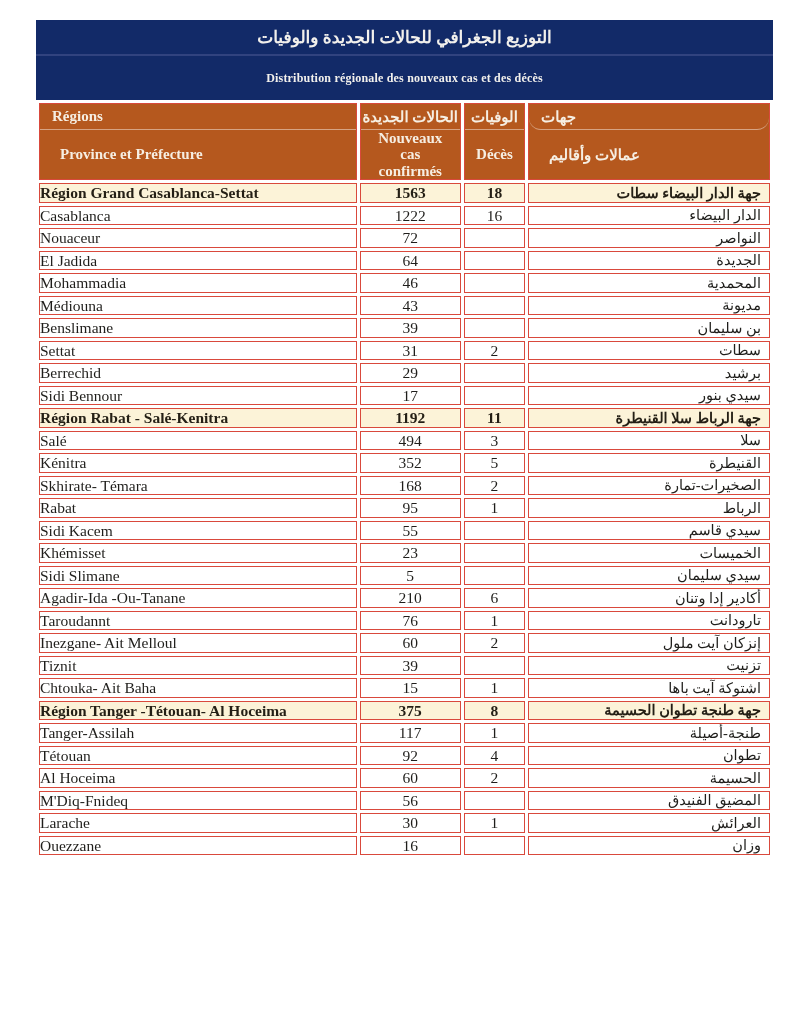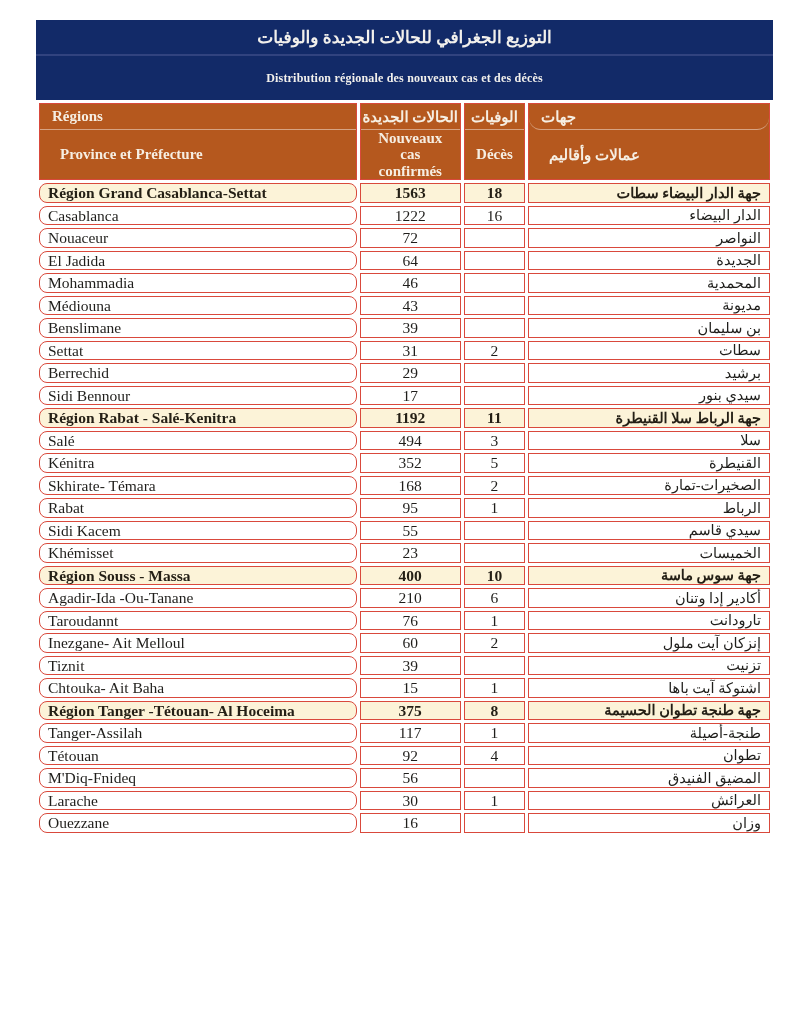--- a/index.html
+++ b/index.html
@@ -65,21 +65,21 @@
     height:49px;display:flex;align-items:center;
     font-weight:bold;font-size:15px;padding:0 20px;
   }
   .align-left{justify-content:flex-start;text-align:left;}
   .align-center{justify-content:center;text-align:center;}
   .align-right{justify-content:flex-end;text-align:right;border-radius:12px;}
   .hdr-bottom.wrap{white-space:normal;line-height:1.08;}
 
   
   tbody td{height:19.5px;font-size:15.5px;line-height:1;}
-  td.cell-fr{padding:0 4px 0 8px;text-align:left;border-radius:8px;}
+  td.cell-fr{padding:0 4px 0 0;text-align:left;}
   td.cell-num{text-align:center;padding:0 2px;}
   td.cell-ar{padding:0 8px 0 4px;text-align:right;font-size:14.5px;}
   tr.region-row td{
     background:var(--cream);font-weight:bold;color:var(--region-text);
   }
   tr.province-row td{background:#ffffff;color:var(--text);}
 </style>
 </head>
 <body>
 
@@ -214,25 +214,25 @@
             <td class="cell-num">55</td>
             <td class="cell-num"></td>
             <td class="cell-ar" dir="rtl">سيدي قاسم</td>
           </tr>
           <tr class="province-row">
             <td class="cell-fr">Khémisset</td>
             <td class="cell-num">23</td>
             <td class="cell-num"></td>
             <td class="cell-ar" dir="rtl">الخميسات</td>
           </tr>
-          <tr class="region-row">
-            <td class="cell-fr">Région Souss - Massa</td>
-            <td class="cell-num">400</td>
-            <td class="cell-num">10</td>
-            <td class="cell-ar" dir="rtl">جهة سوس ماسة</td>
+          <tr class="province-row">
+            <td class="cell-fr">Sidi Slimane</td>
+            <td class="cell-num">5</td>
+            <td class="cell-num"></td>
+            <td class="cell-ar" dir="rtl">سيدي سليمان</td>
           </tr>
           <tr class="province-row">
             <td class="cell-fr">Agadir-Ida -Ou-Tanane</td>
             <td class="cell-num">210</td>
             <td class="cell-num">6</td>
             <td class="cell-ar" dir="rtl">أكادير إدا وتنان</td>
           </tr>
           <tr class="province-row">
             <td class="cell-fr">Taroudannt</td>
             <td class="cell-num">76</td>
@@ -269,20 +269,26 @@
             <td class="cell-num">1</td>
             <td class="cell-ar" dir="rtl">طنجة-أصيلة</td>
           </tr>
           <tr class="province-row">
             <td class="cell-fr">Tétouan</td>
             <td class="cell-num">92</td>
             <td class="cell-num">4</td>
             <td class="cell-ar" dir="rtl">تطوان</td>
           </tr>
           <tr class="province-row">
+            <td class="cell-fr">Al Hoceima</td>
+            <td class="cell-num">60</td>
+            <td class="cell-num">2</td>
+            <td class="cell-ar" dir="rtl">الحسيمة</td>
+          </tr>
+          <tr class="province-row">
             <td class="cell-fr">M'Diq-Fnideq</td>
             <td class="cell-num">56</td>
             <td class="cell-num"></td>
             <td class="cell-ar" dir="rtl">المضيق الفنيدق</td>
           </tr>
           <tr class="province-row">
             <td class="cell-fr">Larache</td>
             <td class="cell-num">30</td>
             <td class="cell-num">1</td>
             <td class="cell-ar" dir="rtl">العرائش</td>

